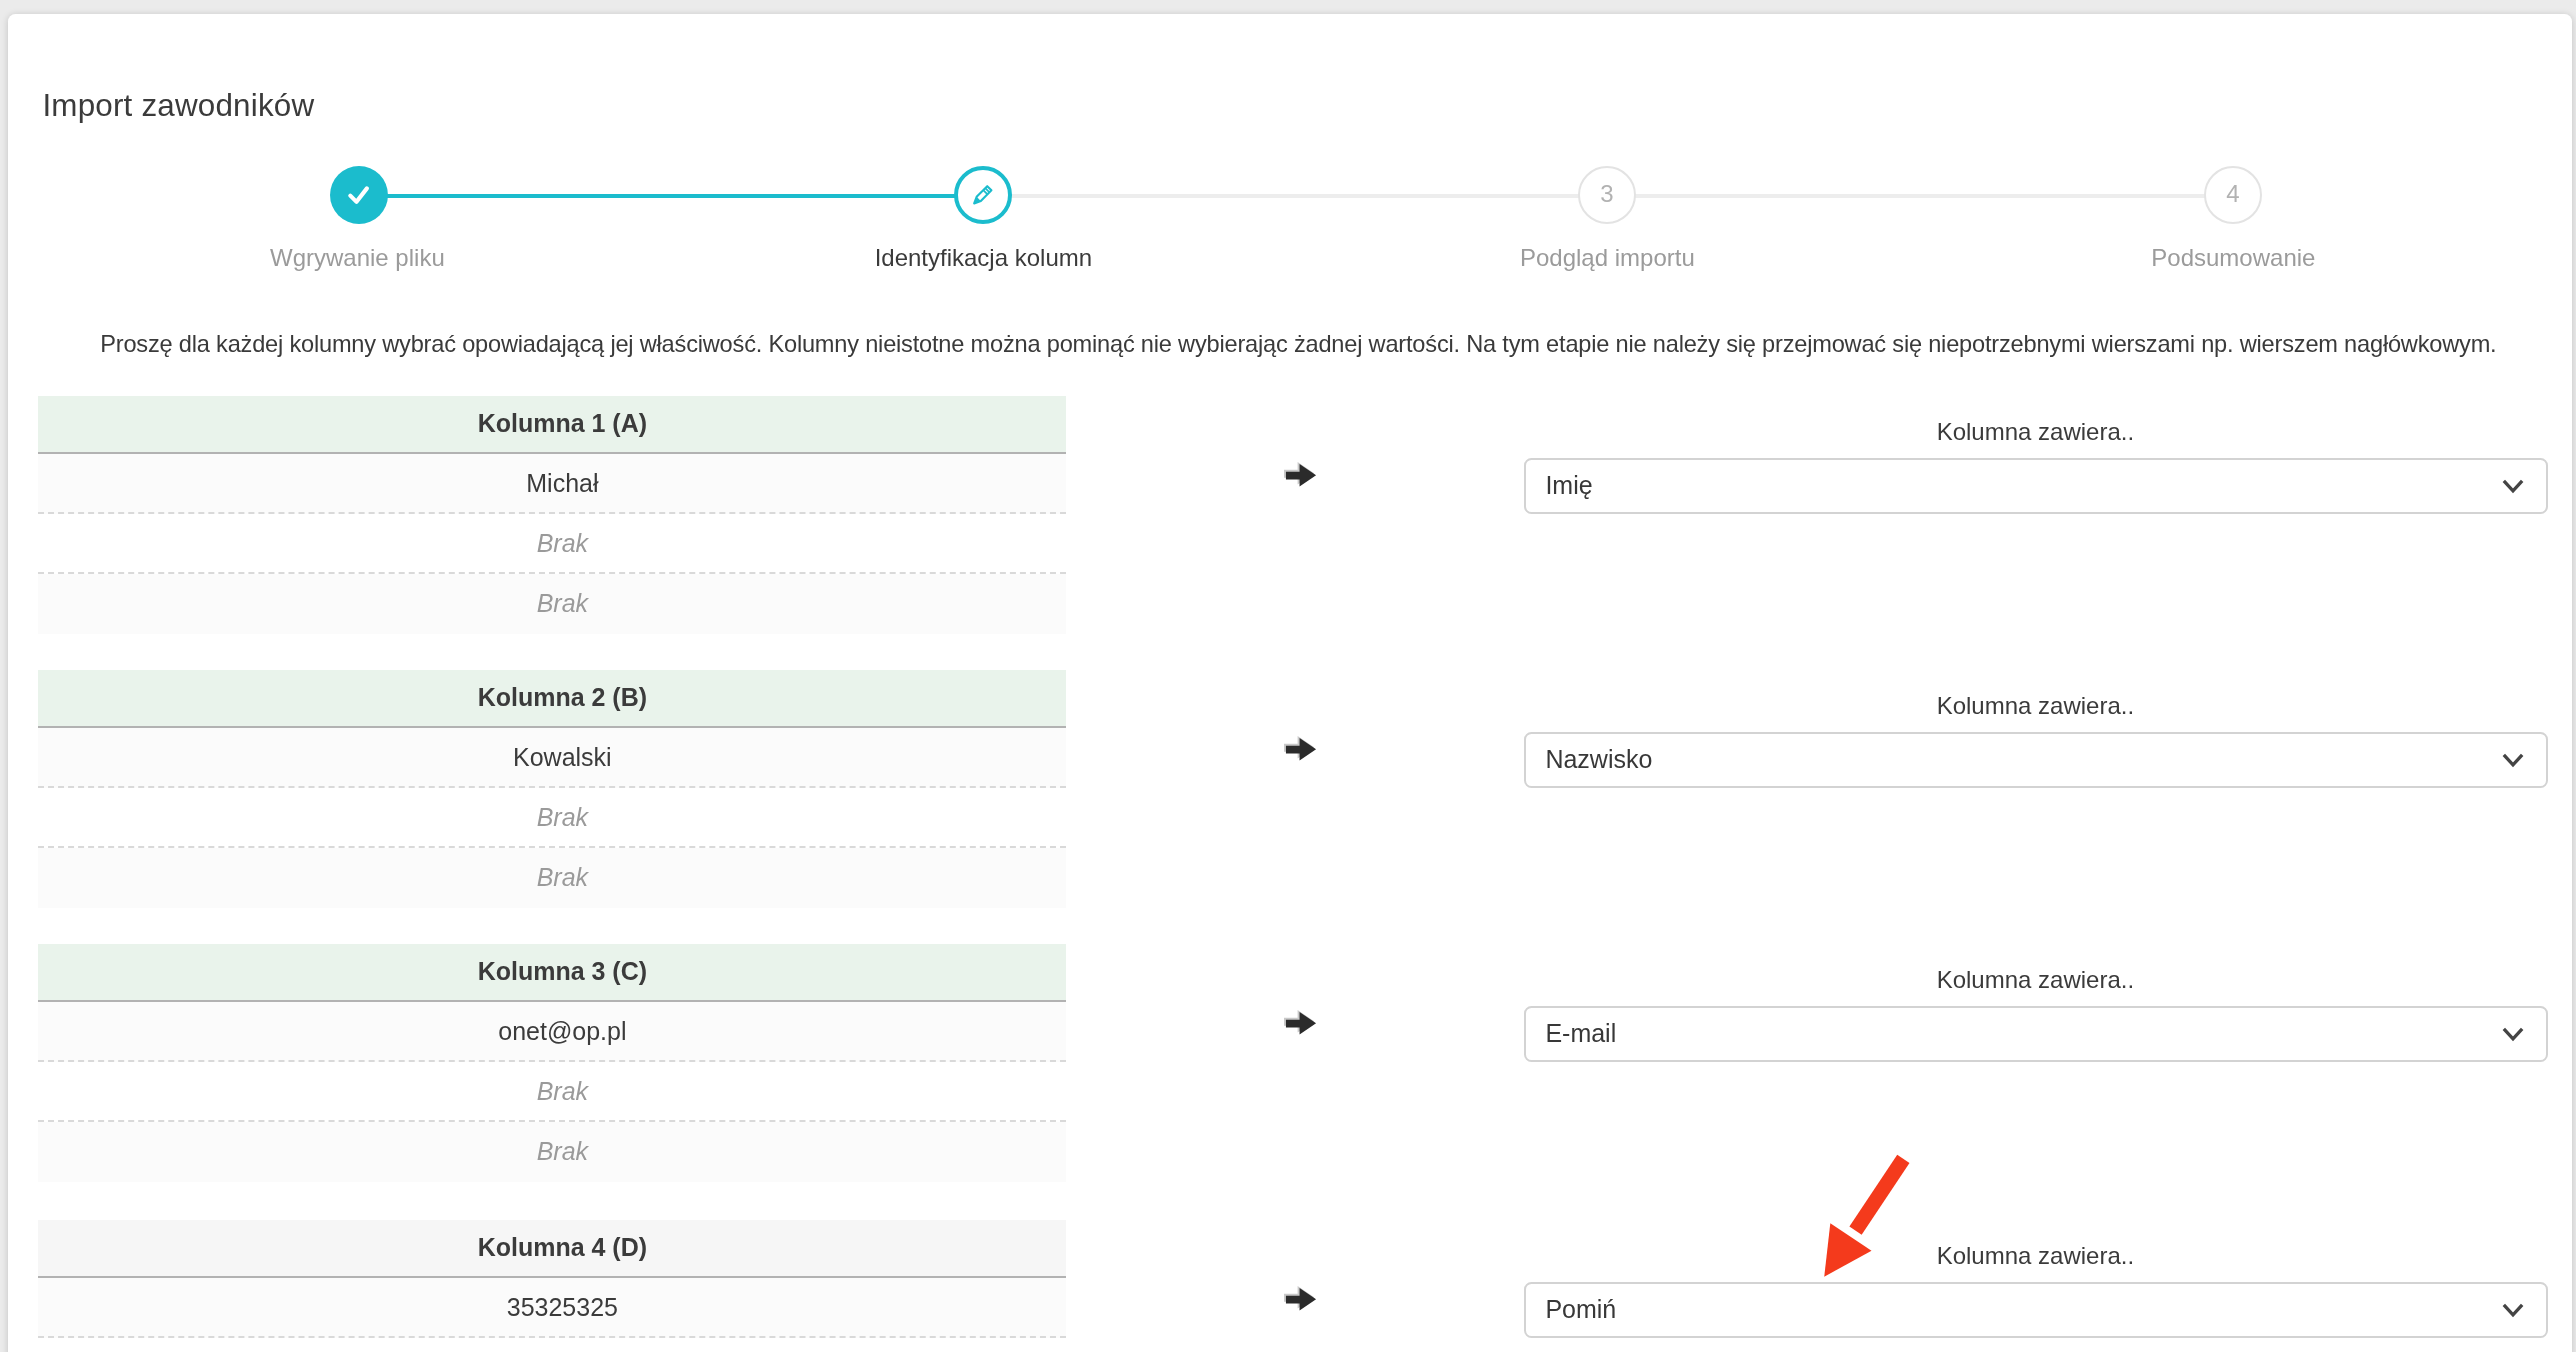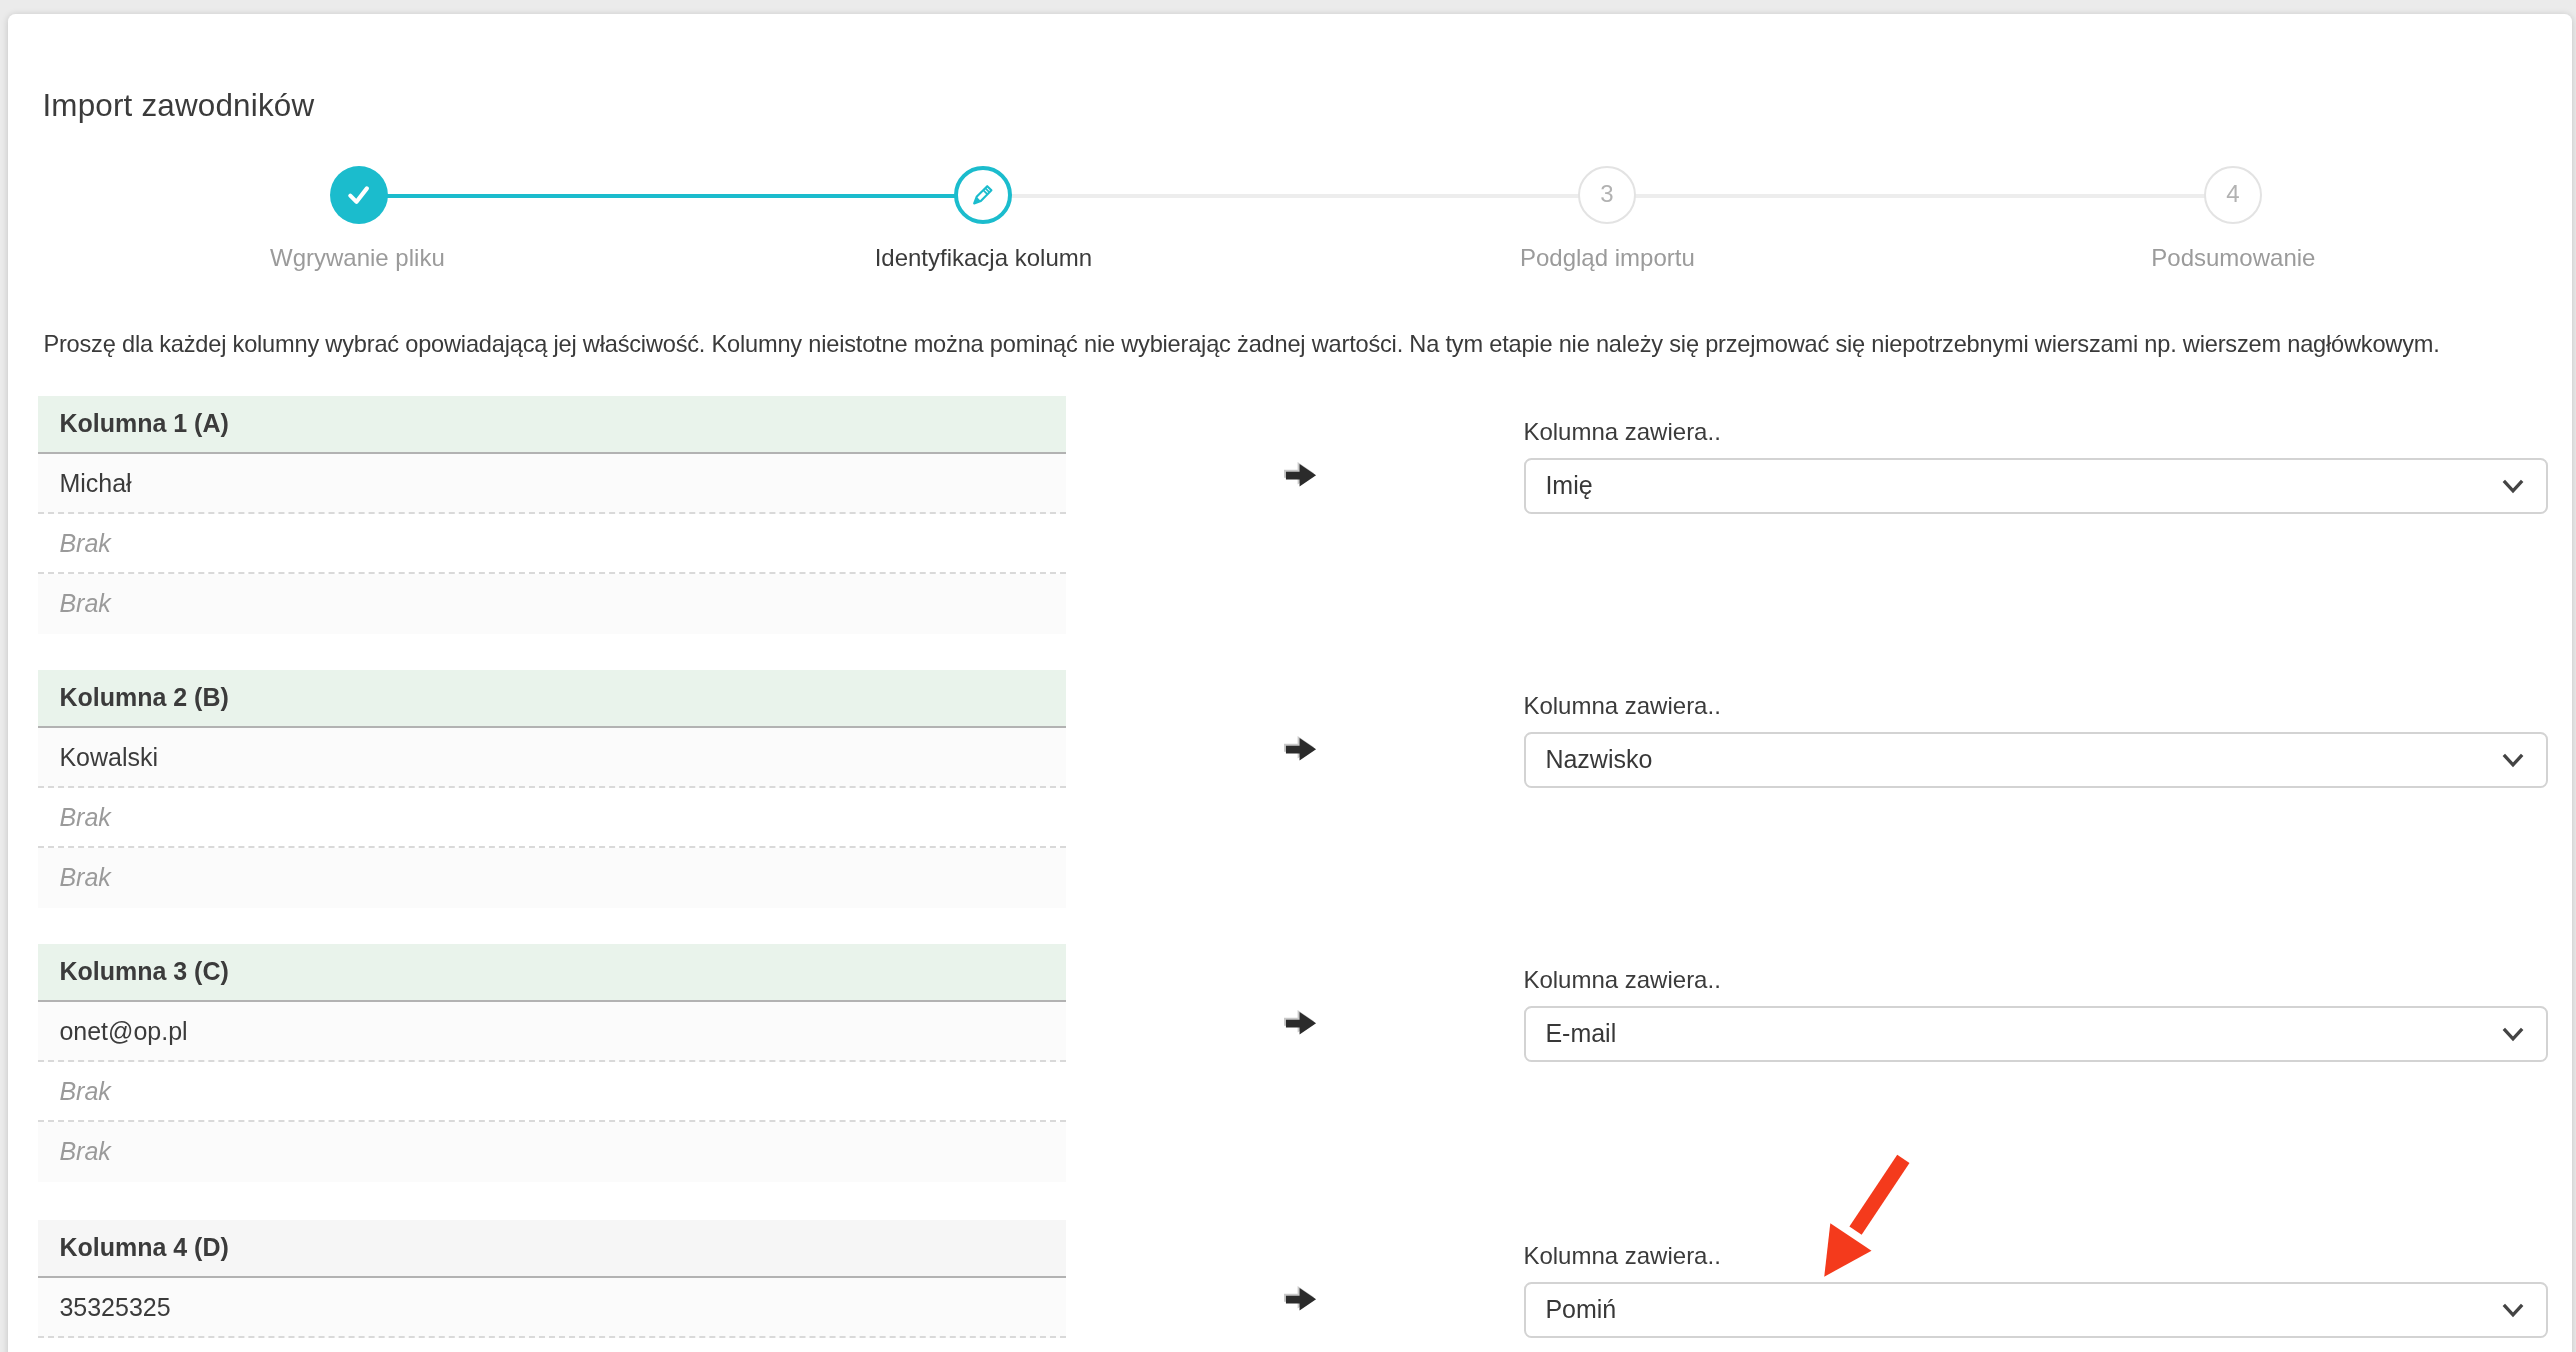--- a/index.html
+++ b/index.html
@@ -1,18 +1,18 @@
 <!DOCTYPE html>
 <html style="font-size:14.8px"><head>
 <meta charset="utf-8">
 <style>
   * { margin:0; padding:0; box-sizing:border-box; }
   html,body { width:2576px; height:1353px; overflow:hidden; background:#ebebeb;
               font-family:"Liberation Sans","DejaVu Sans",sans-serif; }
-  #viewport { position:relative; width:2576px; height:1353px; overflow:hidden; }
+  #viewport { position:relative; width:2576px; height:1353px; overflow:hidden;text-align:center; }
   #scale { width:1288px; height:676px; transform:scale(2); transform-origin:0 0; }
 
   .card { position:absolute; left:3.7px; top:6.5px; width:1282px; height:674px;
           background:#ffffff; border-radius:3.7px; box-shadow:0 0.9px 3.7px rgba(0,0,0,0.18); }
 
   .page-title { position:absolute; left:17.5px; top:37px; font-size:15.7px; font-weight:400;
                 color:#3b3b3b; letter-spacing:0.1px; }
 
   
   .stepper { position:absolute; left:0; top:0; width:100%; height:138px; }

